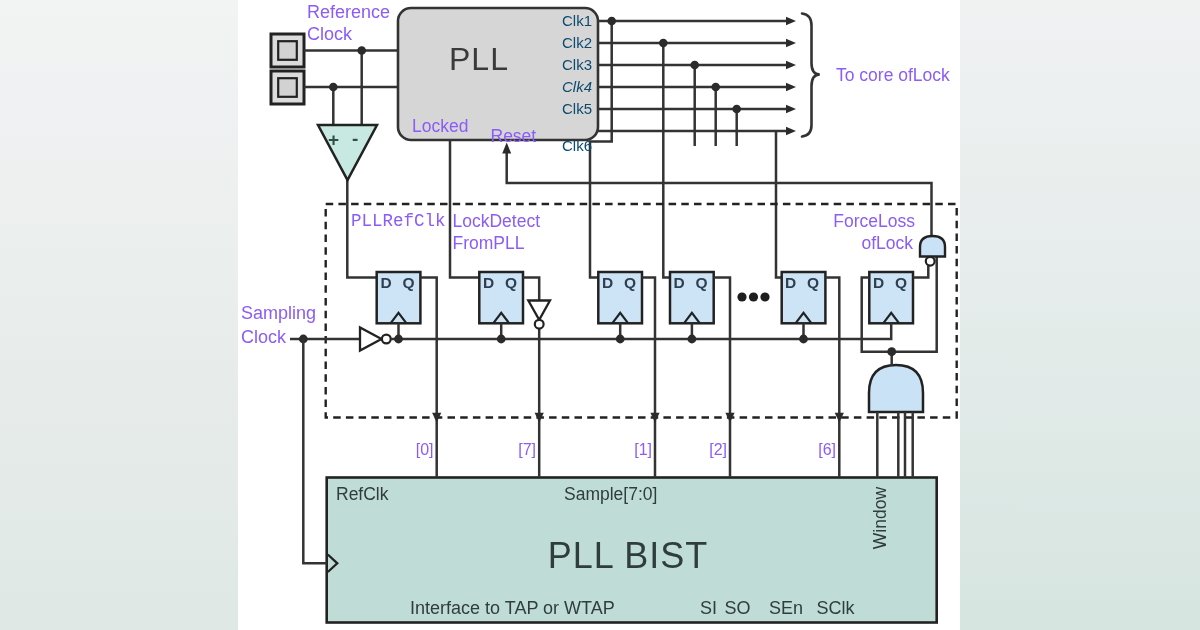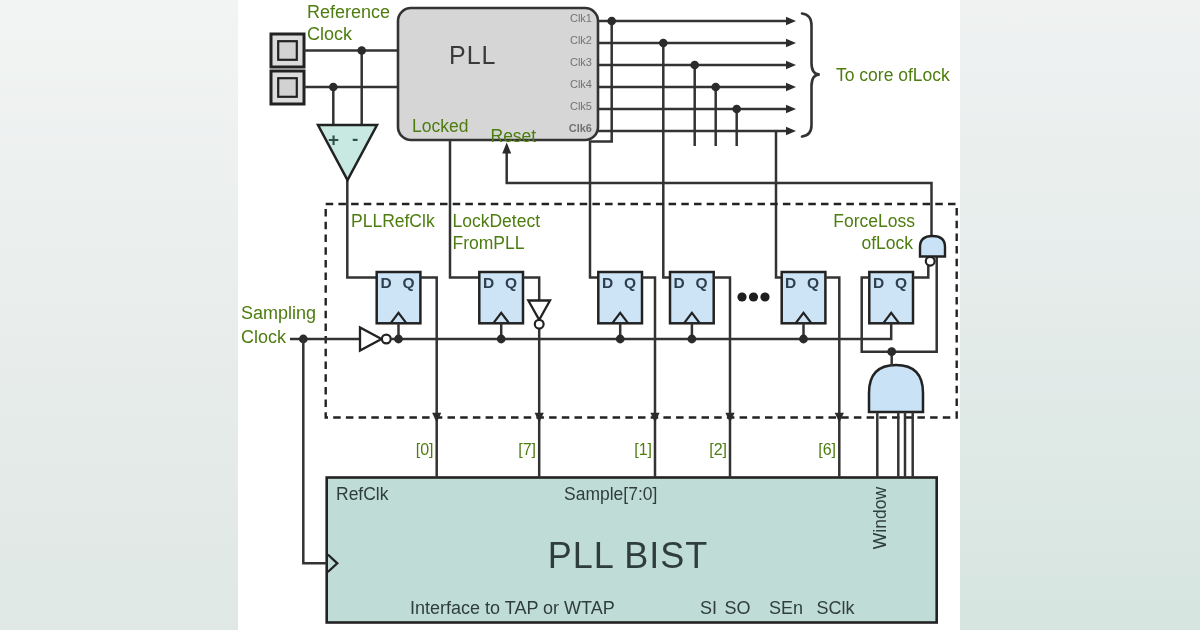--- a/index.html
+++ b/index.html
@@ -7,31 +7,31 @@
     width:1200px; height:630px; position:relative; overflow:hidden;
     background:#ffffff;
     font-family:"Liberation Sans", sans-serif;
     color:#333;
   }
   .side-panel { position:absolute; top:0; height:630px; }
   .side-panel.left  { left:0;   width:238px; background:linear-gradient(180deg,#f2f4f4 0%, #e7ecea 60%, #dfe8e5 100%); }
   .side-panel.right { left:960px; width:240px; background:linear-gradient(180deg,#f0f2f2 0%, #e3ebe9 55%, #d6e5e0 100%); }
   .canvas-white { position:absolute; left:238px; top:0; width:722px; height:630px; background:#ffffff; }
   svg.diagram { position:absolute; left:0; top:0; width:1200px; height:630px; }
-  .lbl { position:absolute; white-space:nowrap; line-height:1.15; color:#4d7c0f; }
+  .lbl { position:absolute; white-space:nowrap; line-height:1.15; color:#8b5cf6; }
   .s18 { font-size:18px; }
   .s17 { font-size:17.5px; }
   .s15 { font-size:15.5px; font-weight:bold; color:#2e3f4f; }
   .big { font-size:36px; letter-spacing:1px; color:#2f3e3c; }
-  .pllbig { font-size:25px; letter-spacing:1px; color:#3a3a3a; }
+  .pllbig { font-size:32px; letter-spacing:1px; color:#3a3a3a; }
   .bist-lbl { color:#2f3e3c; }
   .right-al { text-align:right; }
   .center-al { text-align:center; }
   .rot { transform:rotate(-90deg); transform-origin:center center; }
-  .clk-lbl { position:absolute; left:540px; width:52px; text-align:right; font-size:11px; color:#737373; }
+  .clk-lbl { position:absolute; left:540px; width:52px; text-align:right; font-size:15px; color:#0c4a6e; }
   .bit { position:absolute; width:40px; text-align:right; font-size:16px; top:441px; }
   .sign { font-weight:bold; color:#2e4f48; }
 </style>
 </head>
 <body>
 
 <div class="side-panel left"></div>
 <div class="side-panel right"></div>
 <div class="canvas-white"></div>
 
@@ -183,33 +183,33 @@
   <circle cx="930.2" cy="261.2" r="4.4" fill="#ffffff" stroke="#222" stroke-width="2.2"></circle>
 </svg>
 
 <div class="lbl s18" style="left:307px; top:2px;">Reference</div>
 <div class="lbl s18" style="left:307px; top:23.5px;">Clock</div>
 
 <div class="lbl pllbig" style="left:449px; top:41px;">PLL</div>
 <div class="clk-lbl" style="top:11.5px;">Clk1</div>
 <div class="clk-lbl" style="top:33.5px;">Clk2</div>
 <div class="clk-lbl" style="top:55.5px;">Clk3</div>
-<div class="clk-lbl" style="top:77.5px;">Clk4</div>
+<div class="clk-lbl" style="top:77.5px;font-style:italic;">Clk4</div>
 <div class="clk-lbl" style="top:99.5px;">Clk5</div>
-<div class="clk-lbl" style="top:122px;font-weight:bold;">Clk6</div>
+<div class="clk-lbl" style="top:137px;">Clk6</div>
 <div class="lbl s17" style="left:412px; top:115.5px;">Locked</div>
 <div class="lbl s17" style="left:490.5px; top:126px;">Reset</div>
 <div class="lbl s17" style="left:836px; top:64.5px;">To core ofLock</div>
 <div class="lbl sign" style="left:328px; top:129px; font-size:19px;">+</div>
 <div class="lbl sign" style="left:352px; top:128px; font-size:19px;">-</div>
 
 <div class="lbl s18" style="left:241px; top:303px;">Sampling</div>
 <div class="lbl s18" style="left:241px; top:326.5px;">Clock</div>
 
-<div class="lbl s17" style="left:351px; top:210.5px;">PLLRefClk</div>
+<div class="lbl s17" style="left:351px; top:210.5px;font-family:Liberation Mono, monospace;">PLLRefClk</div>
 <div class="lbl s17" style="left:452.5px; top:210.5px;">LockDetect</div>
 <div class="lbl s17" style="left:452.5px; top:232.5px;">FromPLL</div>
 <div class="lbl s17 right-al" style="left:815px; top:210.5px; width:100px;">ForceLoss</div>
 <div class="lbl s17 right-al" style="left:815px; top:233px;  width:98px;">ofLock</div>
 
 <div class="lbl s15" style="left:380.5px; top:274px;">D</div>
 <div class="lbl s15" style="left:402.5px; top:274px;">Q</div>
 <div class="lbl s15" style="left:483px; top:274px;">D</div>
 <div class="lbl s15" style="left:505px; top:274px;">Q</div>
 <div class="lbl s15" style="left:602px; top:274px;">D</div>

